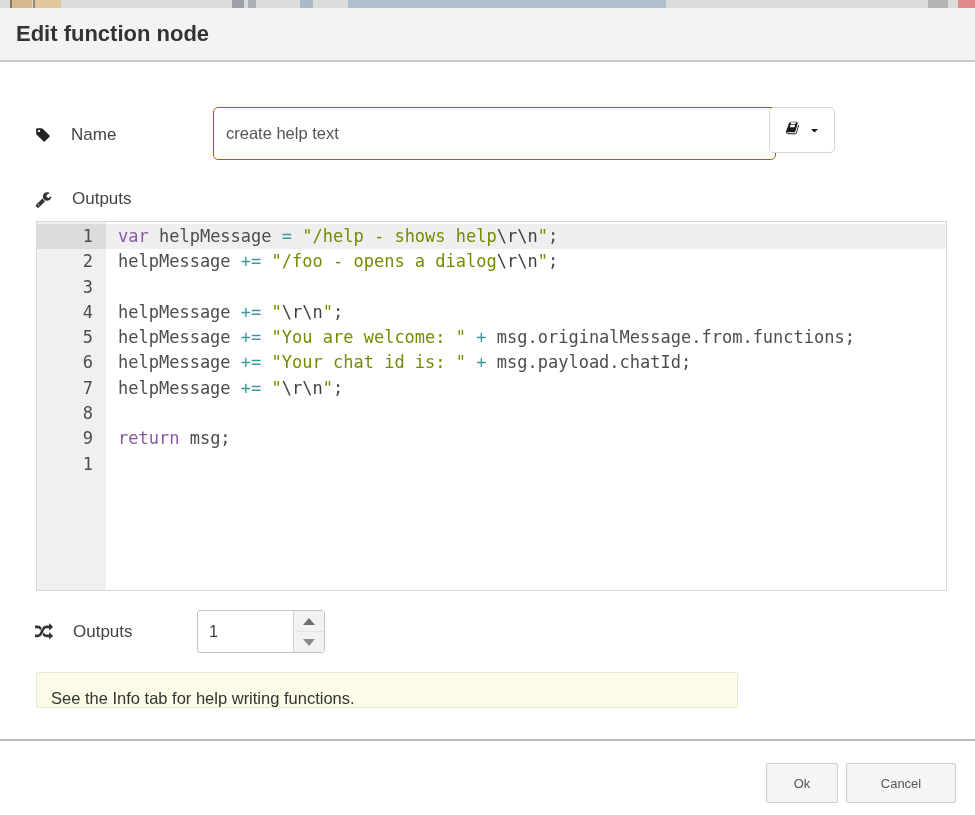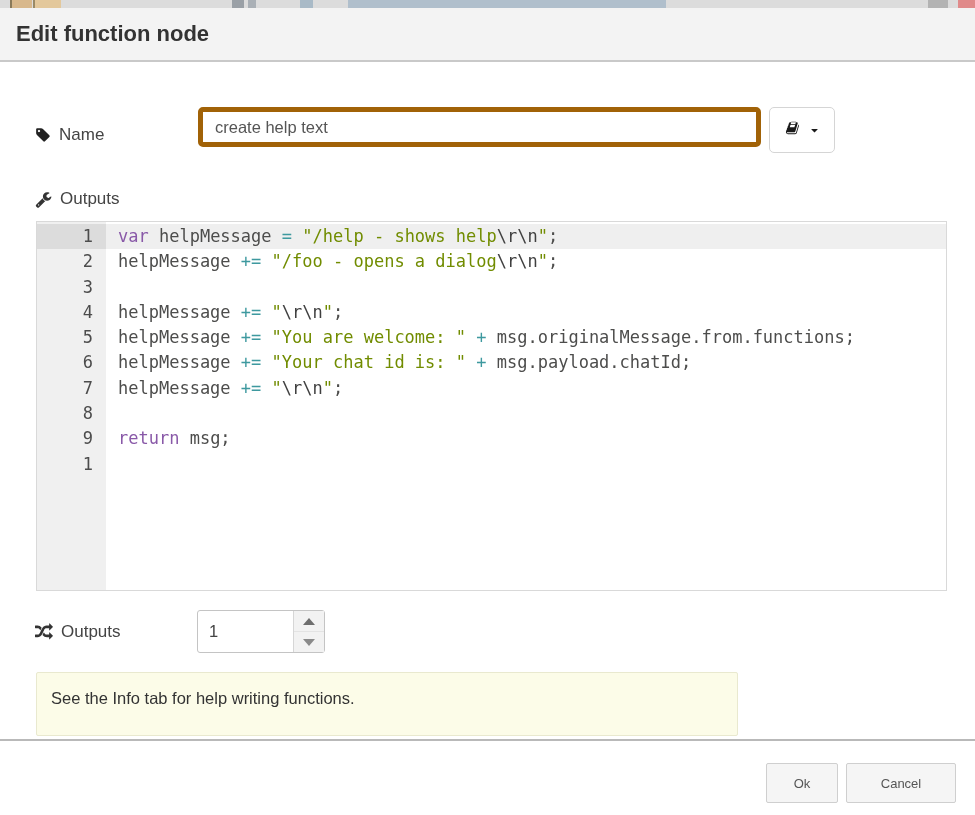--- a/index.html
+++ b/index.html
@@ -14,29 +14,29 @@
   .dialog{position:absolute;top:8px;left:0;width:975px;height:807px;background:#ffffff;}
   .titlebar{
     position:absolute;top:0;left:0;right:0;height:54px;background:#f3f3f3;
     border-bottom:2px solid #c9c9c9;box-sizing:border-box;
   }
   .titlebar .title{
     position:absolute;left:16px;top:0;line-height:52px;
     font-size:22px;font-weight:bold;color:#333;
   }
   .field-label{
-    position:absolute;display:flex;align-items:center;gap:8px;
+    position:absolute;display:flex;align-items:center;gap:20px;
     font-size:17px;color:#444;
   }
   .field-label svg{flex:0 0 auto;}
   
   .name-label{left:35px;top:104px;height:46px;}
   .name-input{
-    position:absolute;left:198px;top:99px;width:563px;height:40px;box-sizing:border-box;
-    border:5px solid #a16207;border-radius:5px;background:#fff;
+    position:absolute;left:213px;top:99px;width:563px;height:53px;box-sizing:border-box;
+    border:1px solid #a16207;border-radius:5px;background:#fff;
     font-family:"Liberation Sans",sans-serif;font-size:16.5px;color:#555;
     padding:0 12px;outline:none;
   }
   .lib-button{
     position:absolute;left:769px;top:99px;width:66px;height:46px;box-sizing:border-box;
     border:1px solid #d5d5d5;border-radius:5px;background:#fff;cursor:pointer;
     display:flex;align-items:center;justify-content:center;gap:6px;color:#222;
   }
   
   .function-label{left:35px;top:176px;height:30px;}
@@ -76,21 +76,21 @@
   .spinner .spin-col{
     position:absolute;right:0;top:0;bottom:0;width:30px;background:#f2f2f2;
     border-left:1px solid #d6d6d6;display:flex;flex-direction:column;
   }
   .spin-btn{flex:1;display:flex;align-items:center;justify-content:center;cursor:pointer;}
   .spin-btn.up{border-bottom:1px solid #e3e3e3;}
   .tri-up{width:0;height:0;border-left:6px solid transparent;border-right:6px solid transparent;border-bottom:7px solid #6e6e6e;}
   .tri-down{width:0;height:0;border-left:6px solid transparent;border-right:6px solid transparent;border-top:7px solid #8a8a8a;}
   
   .tip{
-    position:absolute;left:36px;top:664px;width:702px;height:64px;box-sizing:border-box;
+    position:absolute;left:36px;top:664px;width:702px;height:36px;box-sizing:border-box;
     background:#fcfce8;border:1px solid #e9e9cf;border-radius:2px;
   }
   .tip .tip-text{margin:0 0 0 14px;line-height:50px;font-size:16.5px;color:#333;}
   
   .divider{position:absolute;left:0;top:731px;width:975px;height:2px;background:#b9b9b9;}
   .btn{
     position:absolute;top:755px;height:40px;box-sizing:border-box;
     background:#f5f5f5;border:1px solid #cfcfcf;border-radius:2px;
     font-family:"Liberation Sans",sans-serif;font-size:13px;color:#555;cursor:pointer;
   }

